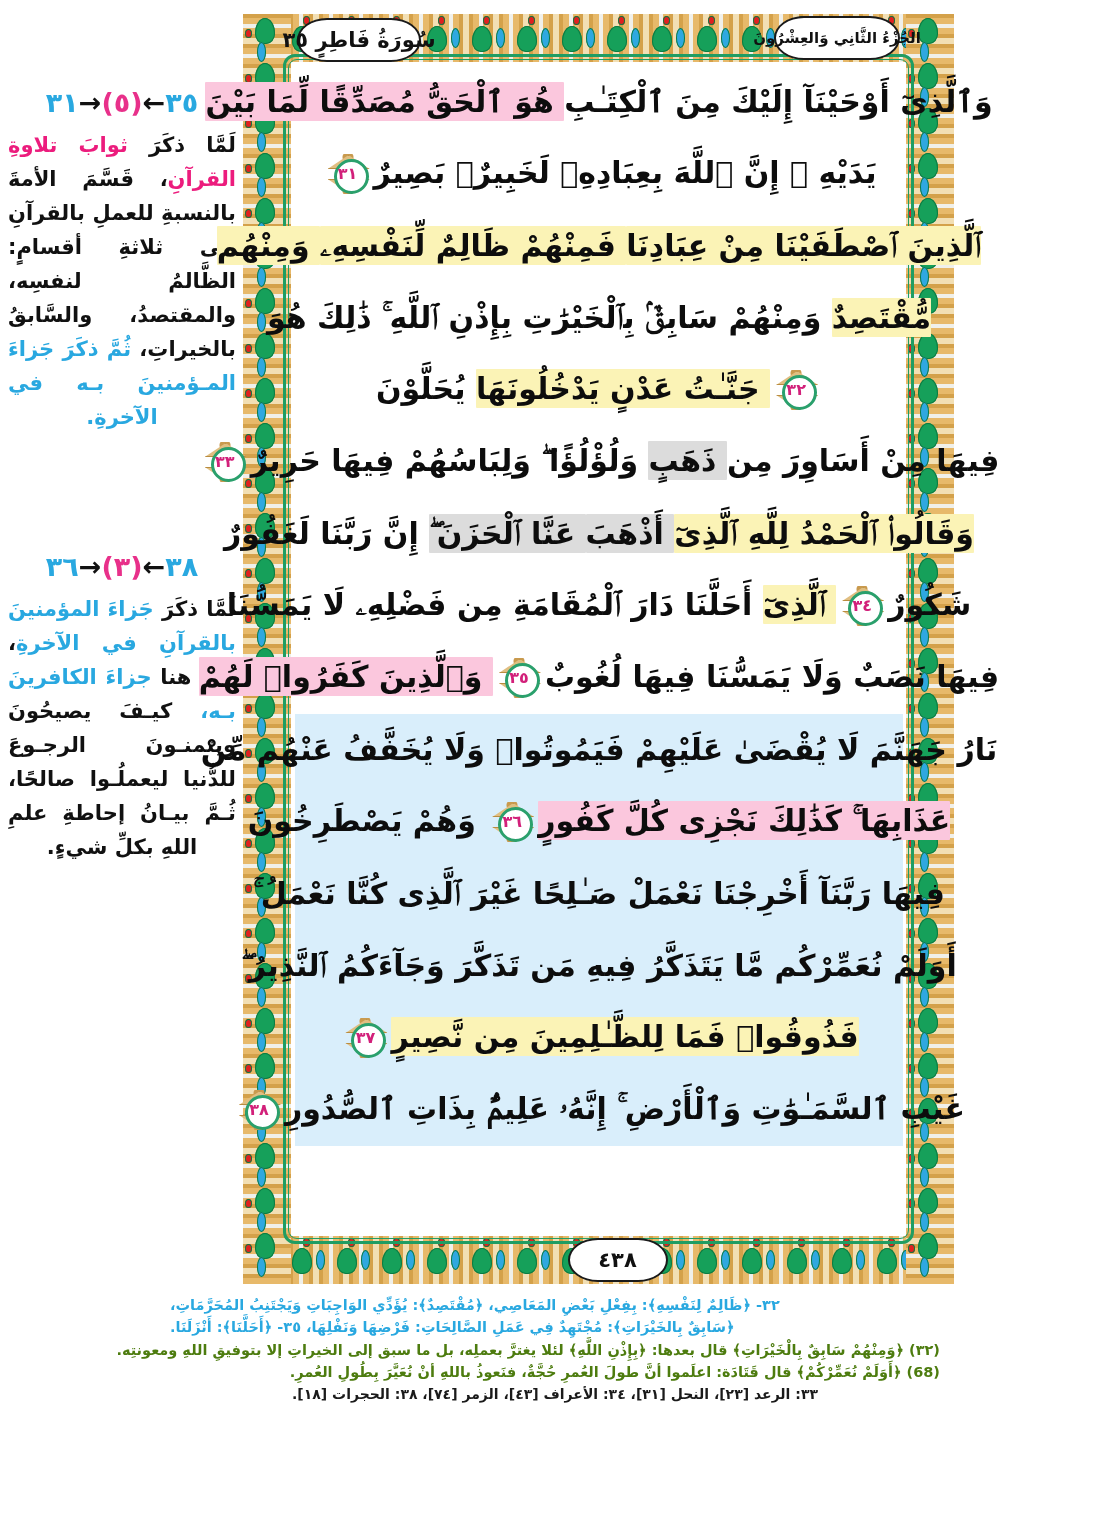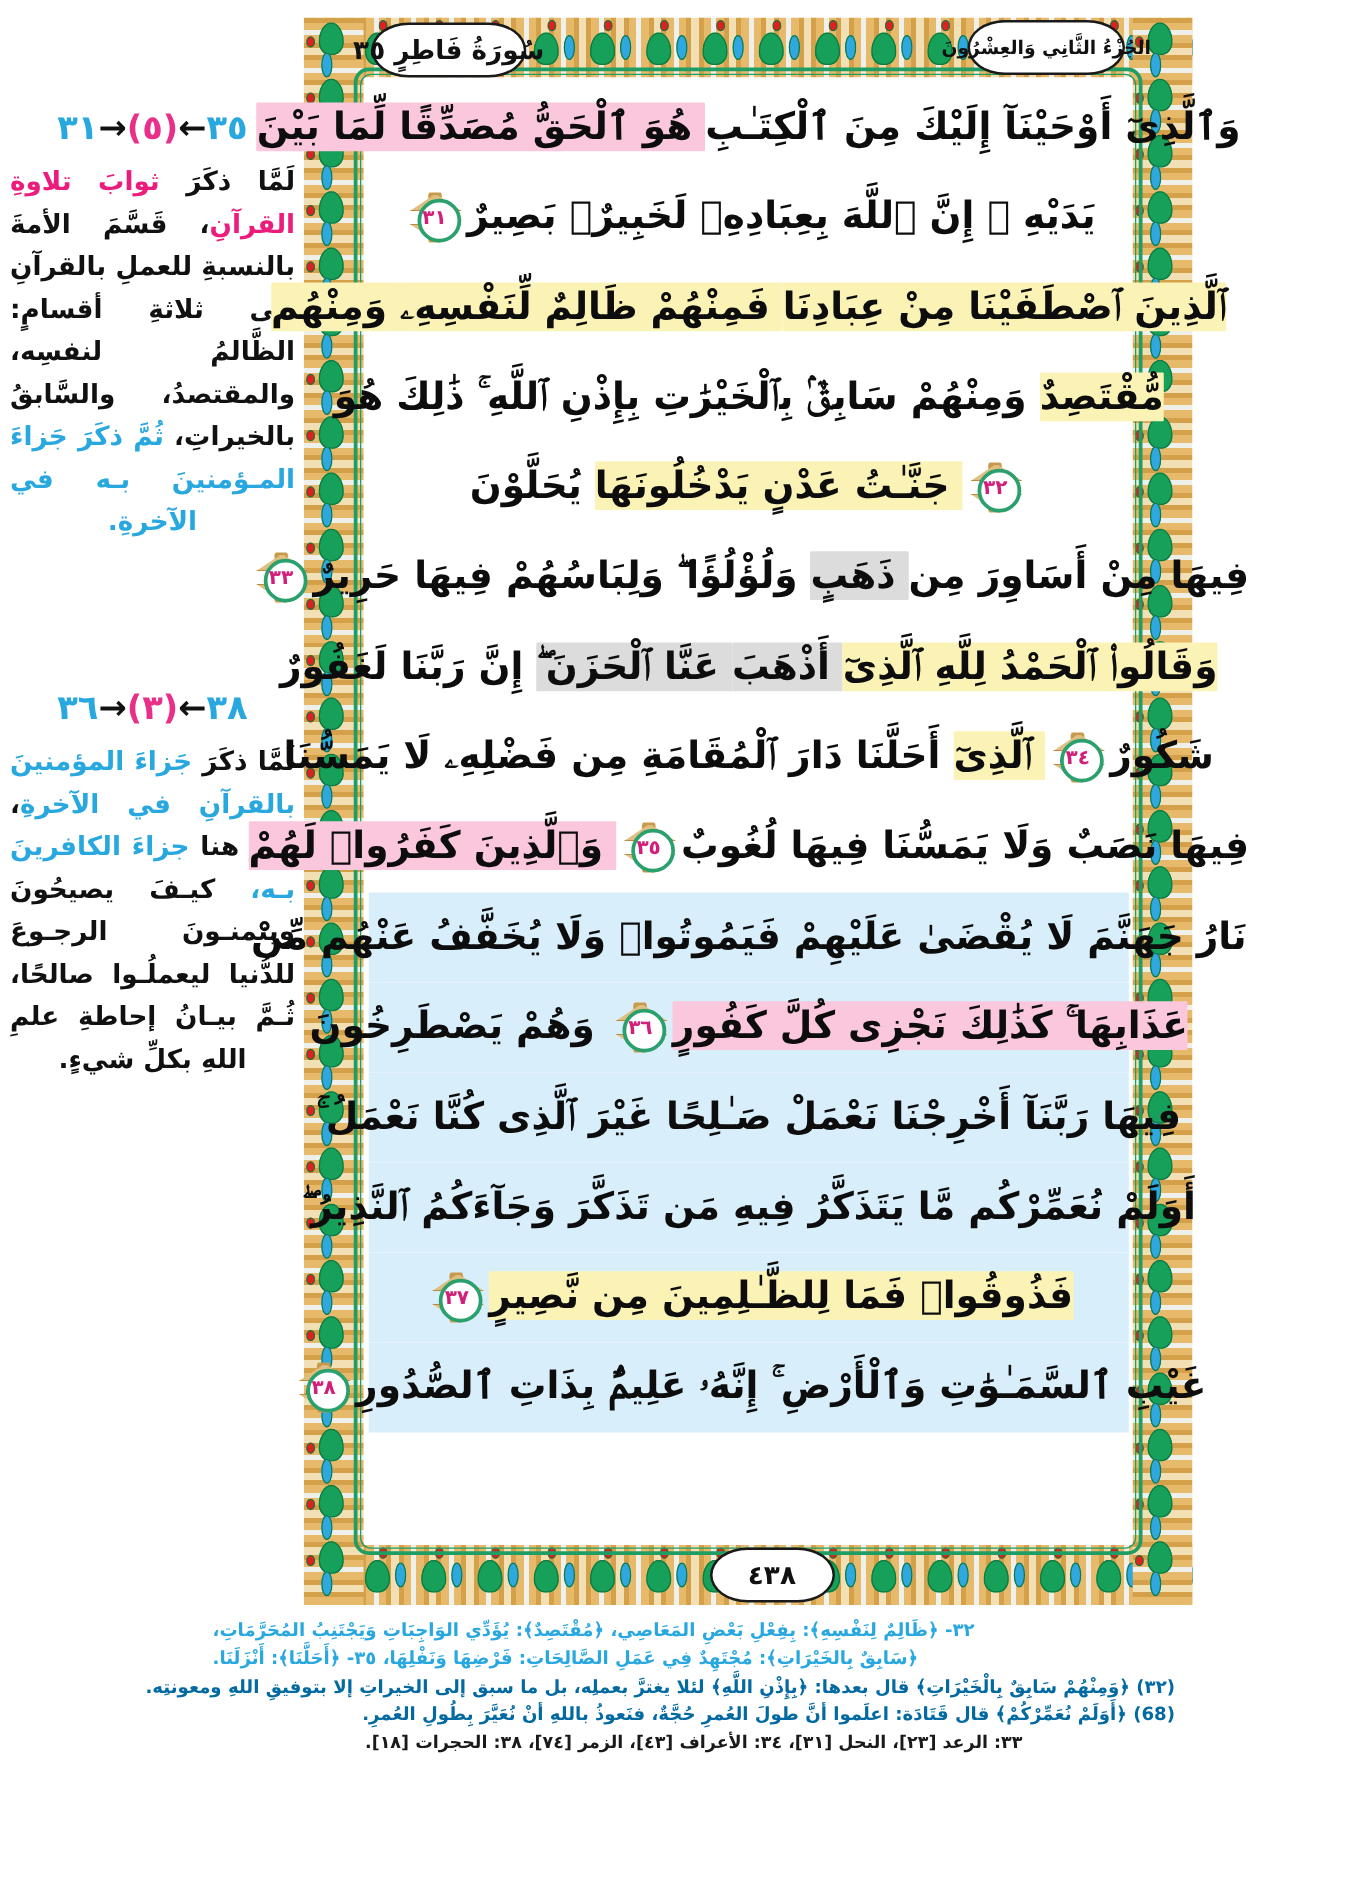--- a/index.html
+++ b/index.html
@@ -155,21 +155,21 @@
   #footnotes{
     position:absolute;left:170px;top:1294px;width:770px;
     direction:rtl;text-align:right;
   }
   .fn{
     font-size:14.5px;line-height:1.55;white-space:nowrap;
     font-family:"DejaVu Sans","Liberation Sans",sans-serif;
     font-weight:bold;
   }
   .fn-blue{color:#29a8e0;text-align:left;}
-  .fn-pink{color:#0369a1;text-align:right;}
+  .fn-pink{color:#4d7c0f;text-align:right;}
   .fn-dark{color:#1a1a1a;text-align:center;font-size:14px;}
 </style>
 </head>
 <body>
 
 <div id="page">
 
   <div id="sidebar">
 
     <div class="side-block">

